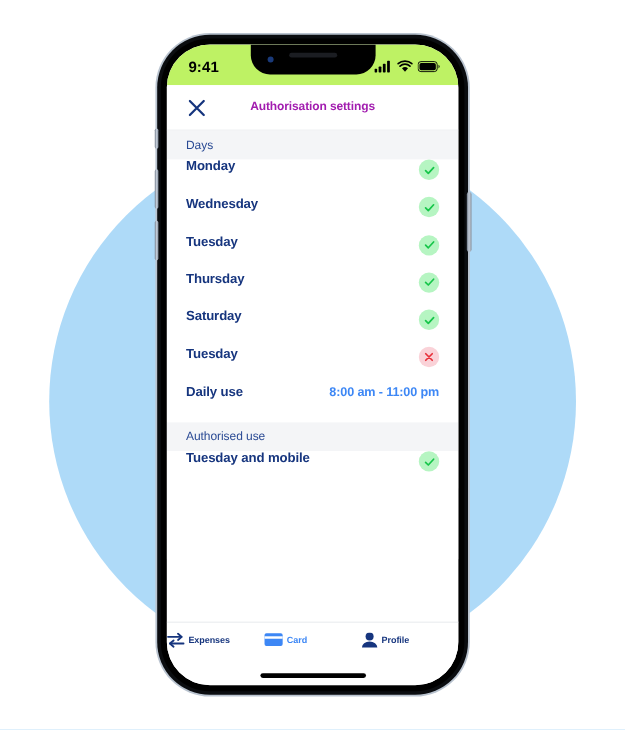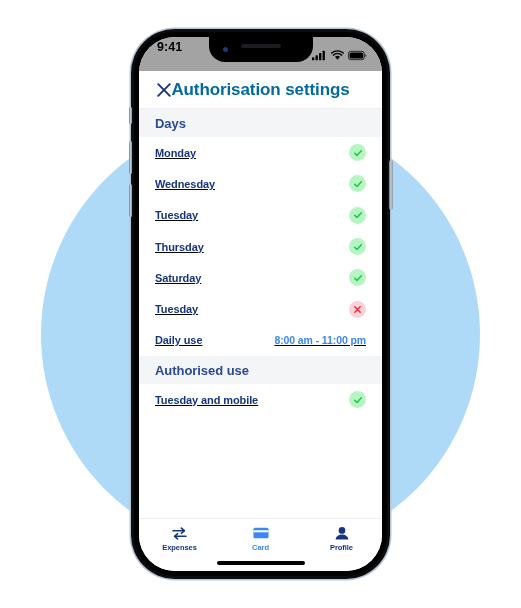--- a/index.html
+++ b/index.html
@@ -97,22 +97,23 @@
     width: 5px;
     height: 5px;
     border-radius: 50%;
     background: #1a3a7a;
   }
 
   
   .statusbar {
     position: relative;
     height: 34px;
-    background: #a3a3a3;
-    display: flex;
+    background: #bef264;
+    display: flex;
+    align-items: center;
     justify-content: space-between;
     padding: 0 15px 0 18px;
     box-sizing: border-box;
   }
   .status-time {
     font-size: 12.5px;
     font-weight: bold;
     color: #000;
     letter-spacing: 0.1px;
     margin-top: 3px;
@@ -142,50 +143,48 @@
     align-items: center;
     justify-content: center;
     cursor: pointer;
     z-index: 2;
   }
   .app-title {
     position: absolute;
     left: 0;
     right: 0;
     text-align: center;
-    font-size: 17px;
+    font-size: 10px;
     font-weight: bold;
-    color: #0369a1;
+    color: #a21caf;
     letter-spacing: -0.1px;
   }
 
   
   .content {
     position: relative;
     height: 357px;
     overflow: hidden;
     background: #fff;
   }
   .section-header {
     background: #f4f5f7;
     padding: 7px 16px 6px 16px;
-    font-size: 13px;
-    font-weight: bold;
+    font-size: 10px;
+    font-weight: normal;
     color: #2a4a94;
     letter-spacing: -0.05px;
   }
   .row {
     height: 31.3px;
     display: flex;
-    align-items: center;
     justify-content: space-between;
     padding: 0 16px;
     background: #fff;
     box-sizing: border-box;
-    text-decoration: underline;
   }
   .row-label {
     font-size: 11px;
     font-weight: bold;
     color: #16357e;
     letter-spacing: -0.1px;
   }
   .row-value {
     font-size: 10.5px;
     font-weight: bold;
@@ -215,21 +214,21 @@
     background: #fff;
     border-top: 1px solid #eceef1;
     display: flex;
     align-items: flex-start;
     padding-top: 7px;
     box-sizing: border-box;
   }
   .tab {
     flex: 1;
     display: flex;
-    flex-direction: column;
+    flex-direction: row;
     align-items: center;
     gap: 3px;
     cursor: pointer;
   }
   .tab-label {
     font-size: 7.5px;
     font-weight: bold;
     letter-spacing: -0.05px;
   }
   .tab.inactive .tab-label { color: #16357e; }

